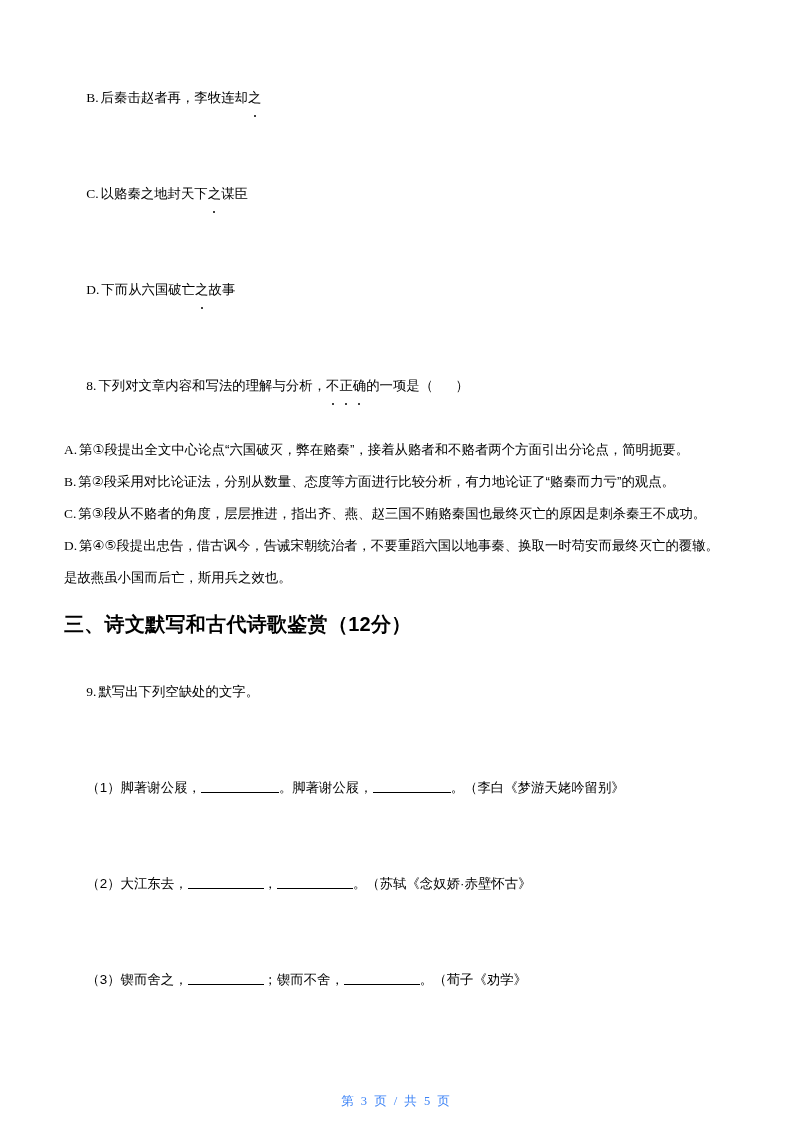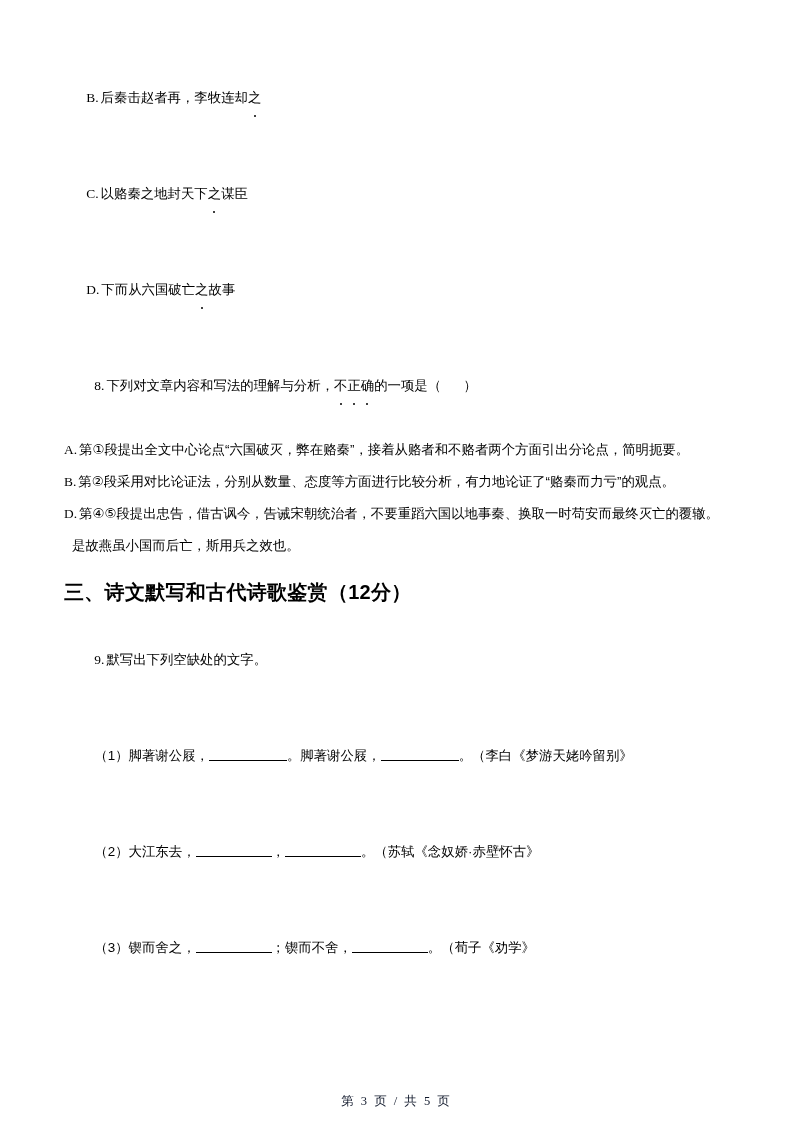--- a/index.html
+++ b/index.html
@@ -31,21 +31,20 @@
   }
   .opt {
     font-size: 13.4px;
     line-height: 32px;
     white-space: pre-wrap;
   }
   .qline {
     font-size: 13.4px;
     line-height: 32px;
     white-space: pre-wrap;
-    margin-left: 8px;
   }
   .wrap-para {
     font-size: 13.4px;
     line-height: 32px;
     text-align: justify;
     text-justify: inter-ideograph;
   }
   .label {
     font-family: "Liberation Serif", "DejaVu Serif", serif;
     font-size: 13.4px;
@@ -90,21 +89,21 @@
 
   
   .footer {
     position: absolute;
     left: 0;
     top: 1093px;
     width: 793px;
     text-align: center;
     font-size: 12.5px;
     letter-spacing: 2px;
-    color: #0f172a;
+    color: #3b82f6;
     font-family: "Liberation Serif", "DejaVu Serif", serif;
   }
 </style>
 </head>
 <body>
 
 <div class="page">
   <div class="content">
 
     <div class="opt">
@@ -123,20 +122,23 @@
       <span class="label">8.</span><span>下列对文章内容和写法的理解与分析，</span><span><span class="dot">不</span><span class="dot">正</span><span class="dot">确</span></span><span>的一项是（      ）</span>
     </div>
 
     <div class="wrap-para">
       <span class="label">A.</span><span>第①段提出全文中心论点“六国破灭，弊在赂秦”，接着从赂者和不赂者两个方面引出分论点，简明扼要。</span>
     </div>
     <div class="wrap-para">
       <span class="label">B.</span><span>第②段采用对比论证法，分别从数量、态度等方面进行比较分析，有力地论证了“赂秦而力亏”的观点。</span>
     </div>
     <div class="wrap-para">
+      <span class="label">C.</span><span>第③段从不赂者的角度，层层推进，指出齐、燕、赵三国不贿赂秦国也最终灭亡的原因是刺杀秦王不成功。</span>
+    </div>
+    <div class="wrap-para">
       <span class="label">D.</span><span>第④⑤段提出忠告，借古讽今，告诫宋朝统治者，不要重蹈六国以地事秦、换取一时苟安而最终灭亡的覆辙。</span>
     </div>
 
     <div class="qline">是故燕虽小国而后亡，斯用兵之效也。</div>
 
     <div class="sec-head">三、诗文默写和古代诗歌鉴赏（12分）</div>
 
     <div class="qline">
       <span class="label">9.</span><span>默写出下列空缺处的文字。</span>
     </div>

